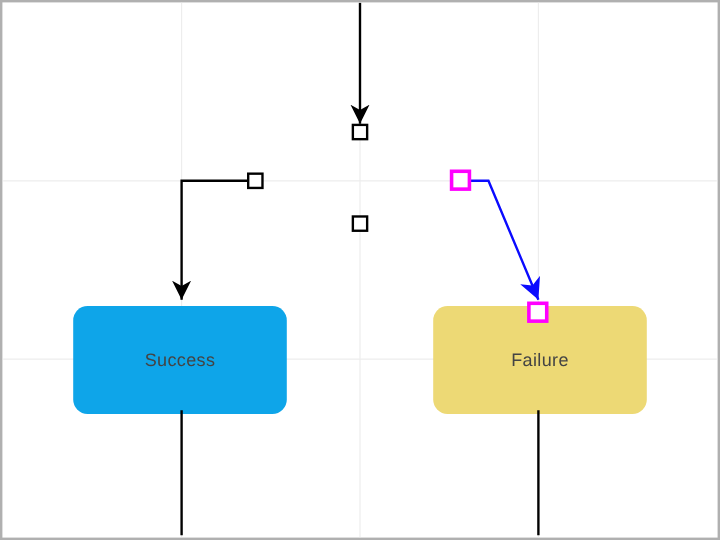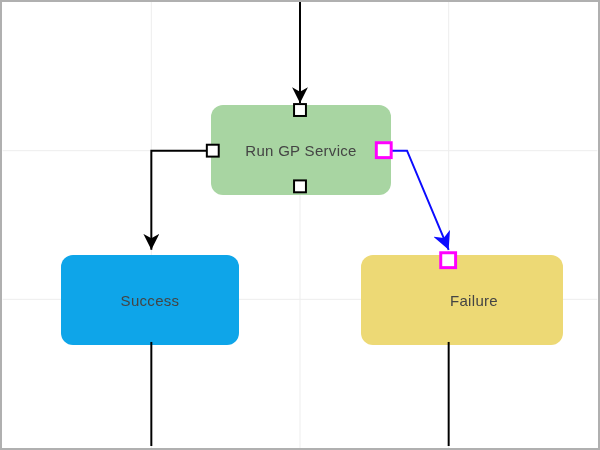--- a/index.html
+++ b/index.html
@@ -33,43 +33,40 @@
     display: flex;
     align-items: center;
     justify-content: center;
   }
   .node-label {
     font-size: 15px;
     letter-spacing: 0.3px;
   }
   .node-run-gp  { left: 209px; top: 103px; width: 180px; height: 90px; }
   .node-success { left: 59px;  top: 253px; width: 178px; height: 90px; }
-  .node-failure { left: 359px; top: 253px; width: 178px; height: 90px; padding-left: 24px; }
+  .node-failure { left: 359px; top: 253px; width: 178px; height: 90px; }
   .grid-line { stroke-width: 1; }
   .connector { fill: none; stroke-width: 2; }
   .port { stroke-width: 2; }
   .port-selected { stroke-width: 3; }
 </style>
 </head>
 <body>
 
 <div class="canvas" style="background-color: rgb(255, 255, 255); border-color: rgb(176, 176, 176);">
 
   <svg class="layer grid-layer" viewBox="0 0 600 450">
     <line class="grid-line" x1="150" y1="0" x2="150" y2="450" style="stroke: rgb(237, 237, 237);"></line>
     <line class="grid-line" x1="300" y1="0" x2="300" y2="450" style="stroke: rgb(237, 237, 237);"></line>
     <line class="grid-line" x1="450" y1="0" x2="450" y2="450" style="stroke: rgb(237, 237, 237);"></line>
     <line class="grid-line" x1="0" y1="150" x2="600" y2="150" style="stroke: rgb(237, 237, 237);"></line>
     <line class="grid-line" x1="0" y1="300" x2="600" y2="300" style="stroke: rgb(237, 237, 237);"></line>
   </svg>
 
   <div class="layer node-layer">
-    <div class="node node-run-gp" style="background-color: rgb(168, 213, 162);">
-      <span class="node-label" style="color: rgb(68, 68, 68);">Run GP Service</span>
-    </div>
     <div class="node node-success" style="background-color: #0ea5e9;">
       <span class="node-label" style="color: rgb(68, 68, 68);">Success</span>
     </div>
     <div class="node node-failure" style="background-color: rgb(237, 217, 117);">
       <span class="node-label" style="color: rgb(68, 68, 68);">Failure</span>
     </div>
   </div>
 
   <svg class="layer connector-layer" viewBox="0 0 600 450">
     <defs>

